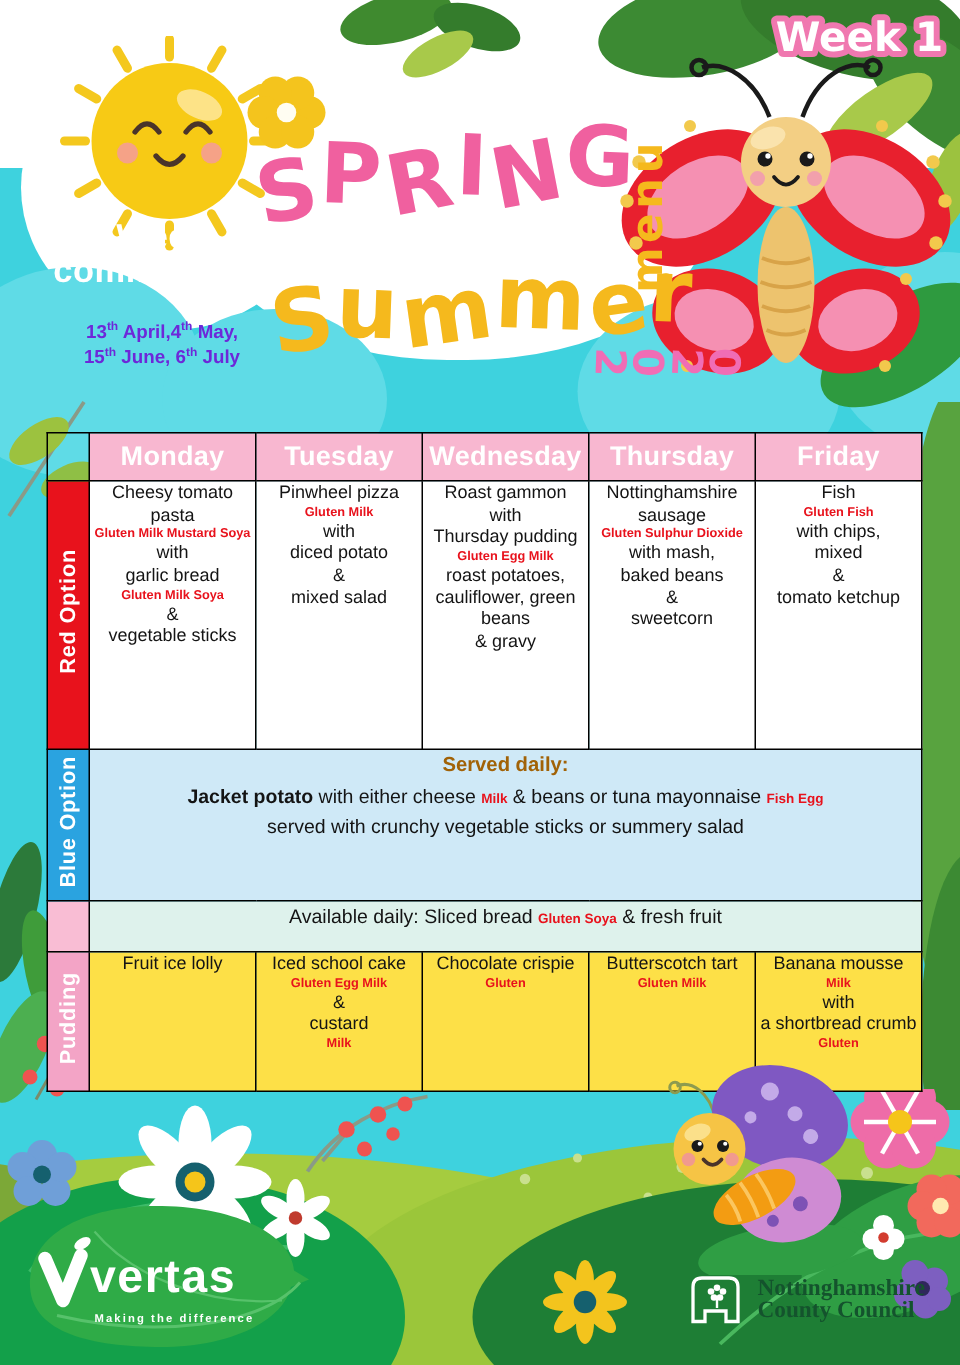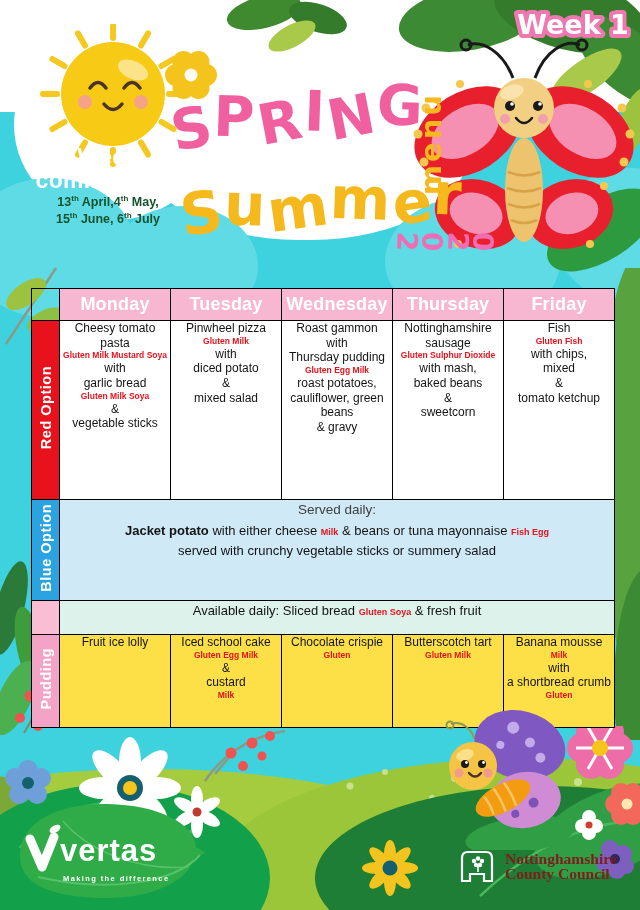--- a/index.html
+++ b/index.html
@@ -20,21 +20,21 @@
   .p3{left:385px;top:196px;width:175px;height:130px;}
   .p4{left:555px;top:168px;width:150px;height:135px;}
 
   .dec{position:absolute;z-index:2;}
   .dec3{position:absolute;z-index:3;}
   .dec4{position:absolute;z-index:4;}
 
   
   .wc{position:absolute;left:24px;top:146px;width:168px;text-align:center;z-index:3;}
   .wc-title{color:#fff;font-size:23px;font-weight:bold;line-height:1.02;letter-spacing:.3px;}
-  .wc-dates{margin-top:1px;color:#14532d;font-size:12.5px;font-weight:bold;line-height:1.35;}
+  .wc-dates{margin-top:20px;color:#6d28d9;font-size:12.5px;font-weight:bold;line-height:1.35;}
   .wc-dates sup{font-size:8px;}
 
   
   .ttl{z-index:3;font-family:"DejaVu Sans",sans-serif;font-weight:bold;}
   .t-spring{left:170px;top:84px;font-size:56px;color:#f0609f;transform:rotate(-4deg);letter-spacing:3px;}
   .t-summer{left:180px;top:170px;font-size:58px;color:#f5b91d;transform:rotate(-3deg);letter-spacing:2px;}
   .ch{display:inline-block;}
   .t-spring .ch:nth-child(2n){transform:rotate(6deg) translateY(-4px);}
   .t-spring .ch:nth-child(2n+1){transform:rotate(-7deg) translateY(4px);}
   .t-summer .ch:nth-child(2n){transform:rotate(5deg) translateY(-3px);}
@@ -61,35 +61,35 @@
   .lbl-red{background:#e8121c;} .lbl-blue{background:#2aa3e0;}
   .lbl-availpink{background:#f9bdd4;} .lbl-pud{background:#f3a4c6;}
   .vtext{writing-mode:vertical-rl;transform:rotate(180deg);color:#fff;font-weight:bold;
          font-size:14.5px;letter-spacing:.5px;display:inline-block;}
   td.cell{vertical-align:top;}
   .red-cell{background:#ffffff;padding-top:3px;}
   .ln{font-size:12px;line-height:1.22;color:#141414;text-align:center;}
   .ln-allergen{font-size:8.5px;font-weight:bold;color:#e8121c;line-height:1.3;}
   .blue-cell{background:#cfe9f7;text-align:center;vertical-align:middle;font-size:13px;color:#141414;}
   .segline{line-height:1.55;}
-  .seg-served{color:#404040;font-weight:normal;font-size:13.5px;}
+  .seg-served{color:#a16207;font-weight:bold;font-size:13.5px;}
   .seg-bold{font-weight:bold;}
   .seg-plain{}
   .seg-allergen{color:#e8121c;font-size:9px;font-weight:bold;}
   .avail-cell{background:#def2ec;text-align:center;vertical-align:middle;font-size:13px;color:#141414;}
   .pud-cell{background:#fde047;padding-top:2px;}
 
   
   #bottom-scene{left:0;top:726px;z-index:4;}
   #purple-butterfly{left:425px;top:700px;z-index:6;}
   .vertas{left:8px;top:795px;width:200px;height:115px;z-index:7;}
   .vertas-name{position:absolute;left:52px;top:38px;font-size:31px;font-weight:bold;color:#fff;letter-spacing:1px;}
   .vertas-tag{position:absolute;left:55px;top:79px;font-size:7.5px;font-weight:bold;color:#fff;letter-spacing:1.4px;}
   .ncc{left:455px;top:841px;width:180px;height:50px;z-index:8;display:flex;align-items:center;gap:6px;}
-  .ncc-text{font-family:"Liberation Serif",serif;font-weight:bold;color:#7f1d1d;font-size:15.5px;line-height:1.0;}
+  .ncc-text{font-family:"Liberation Serif",serif;font-weight:bold;color:#14532d;font-size:15.5px;line-height:1.0;}
 </style>
 </head>
 <body>
 
 <div class="page">
 
   <div id="sky">
     <div class="wblob w1"></div>
     <div class="wblob w2"></div>
     <div class="wblob w3"></div>

